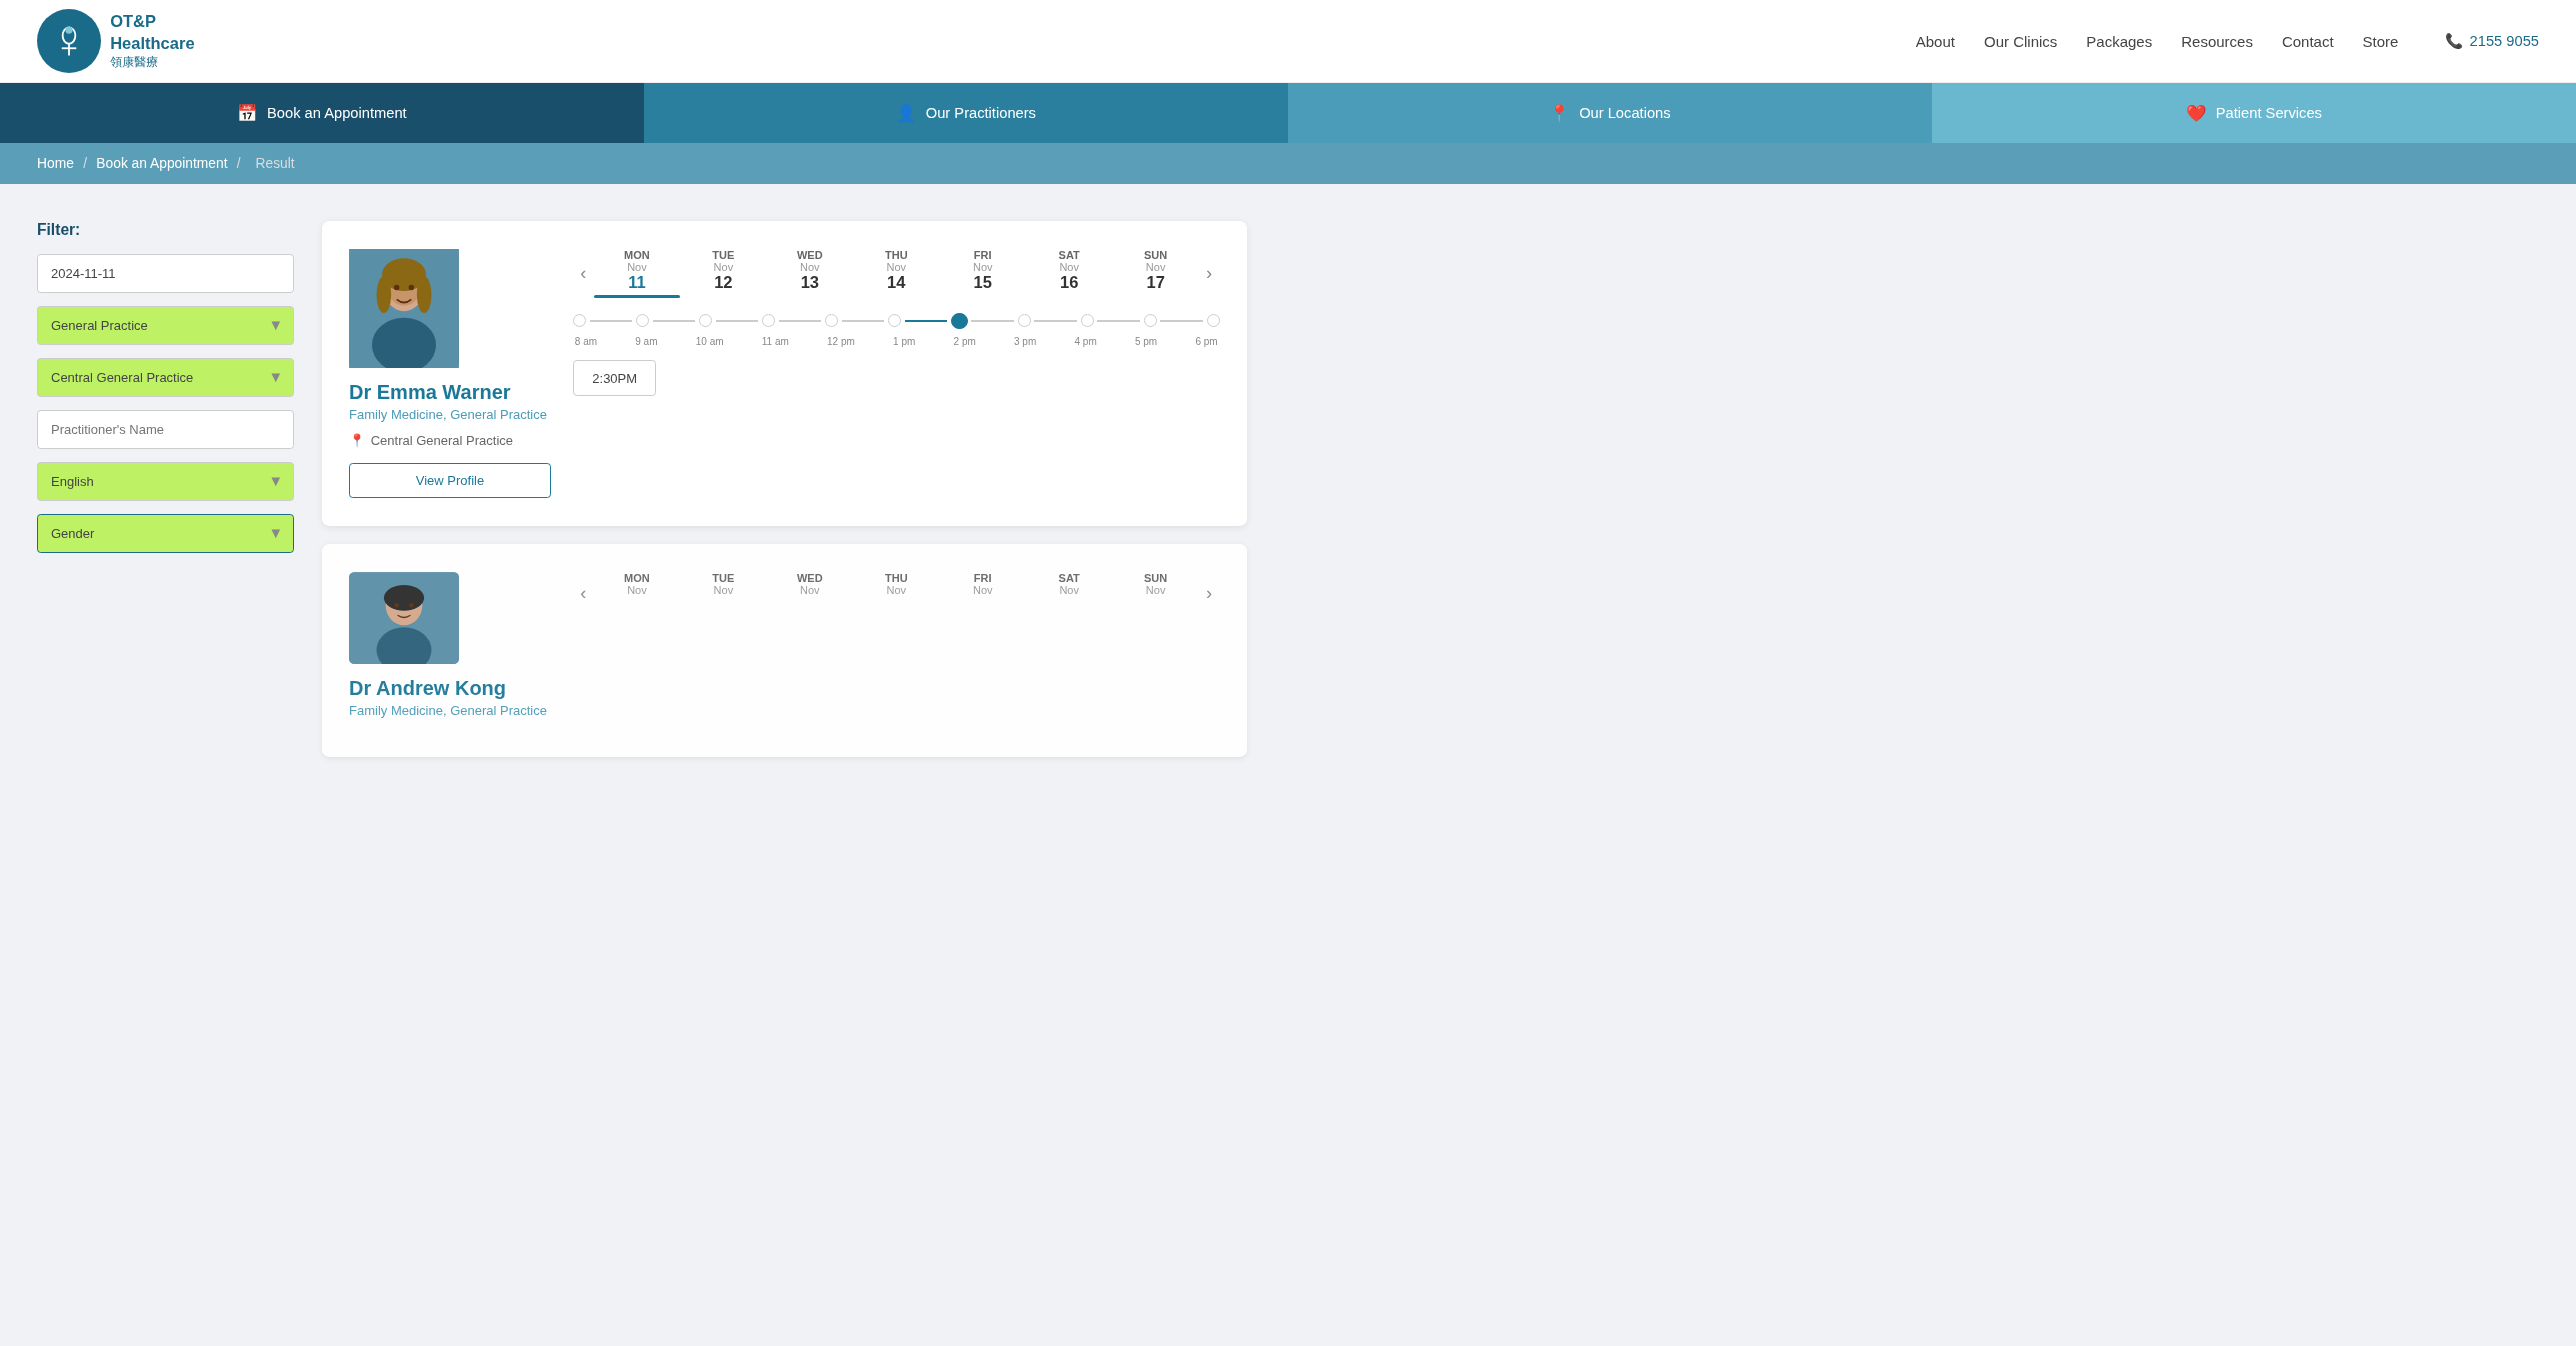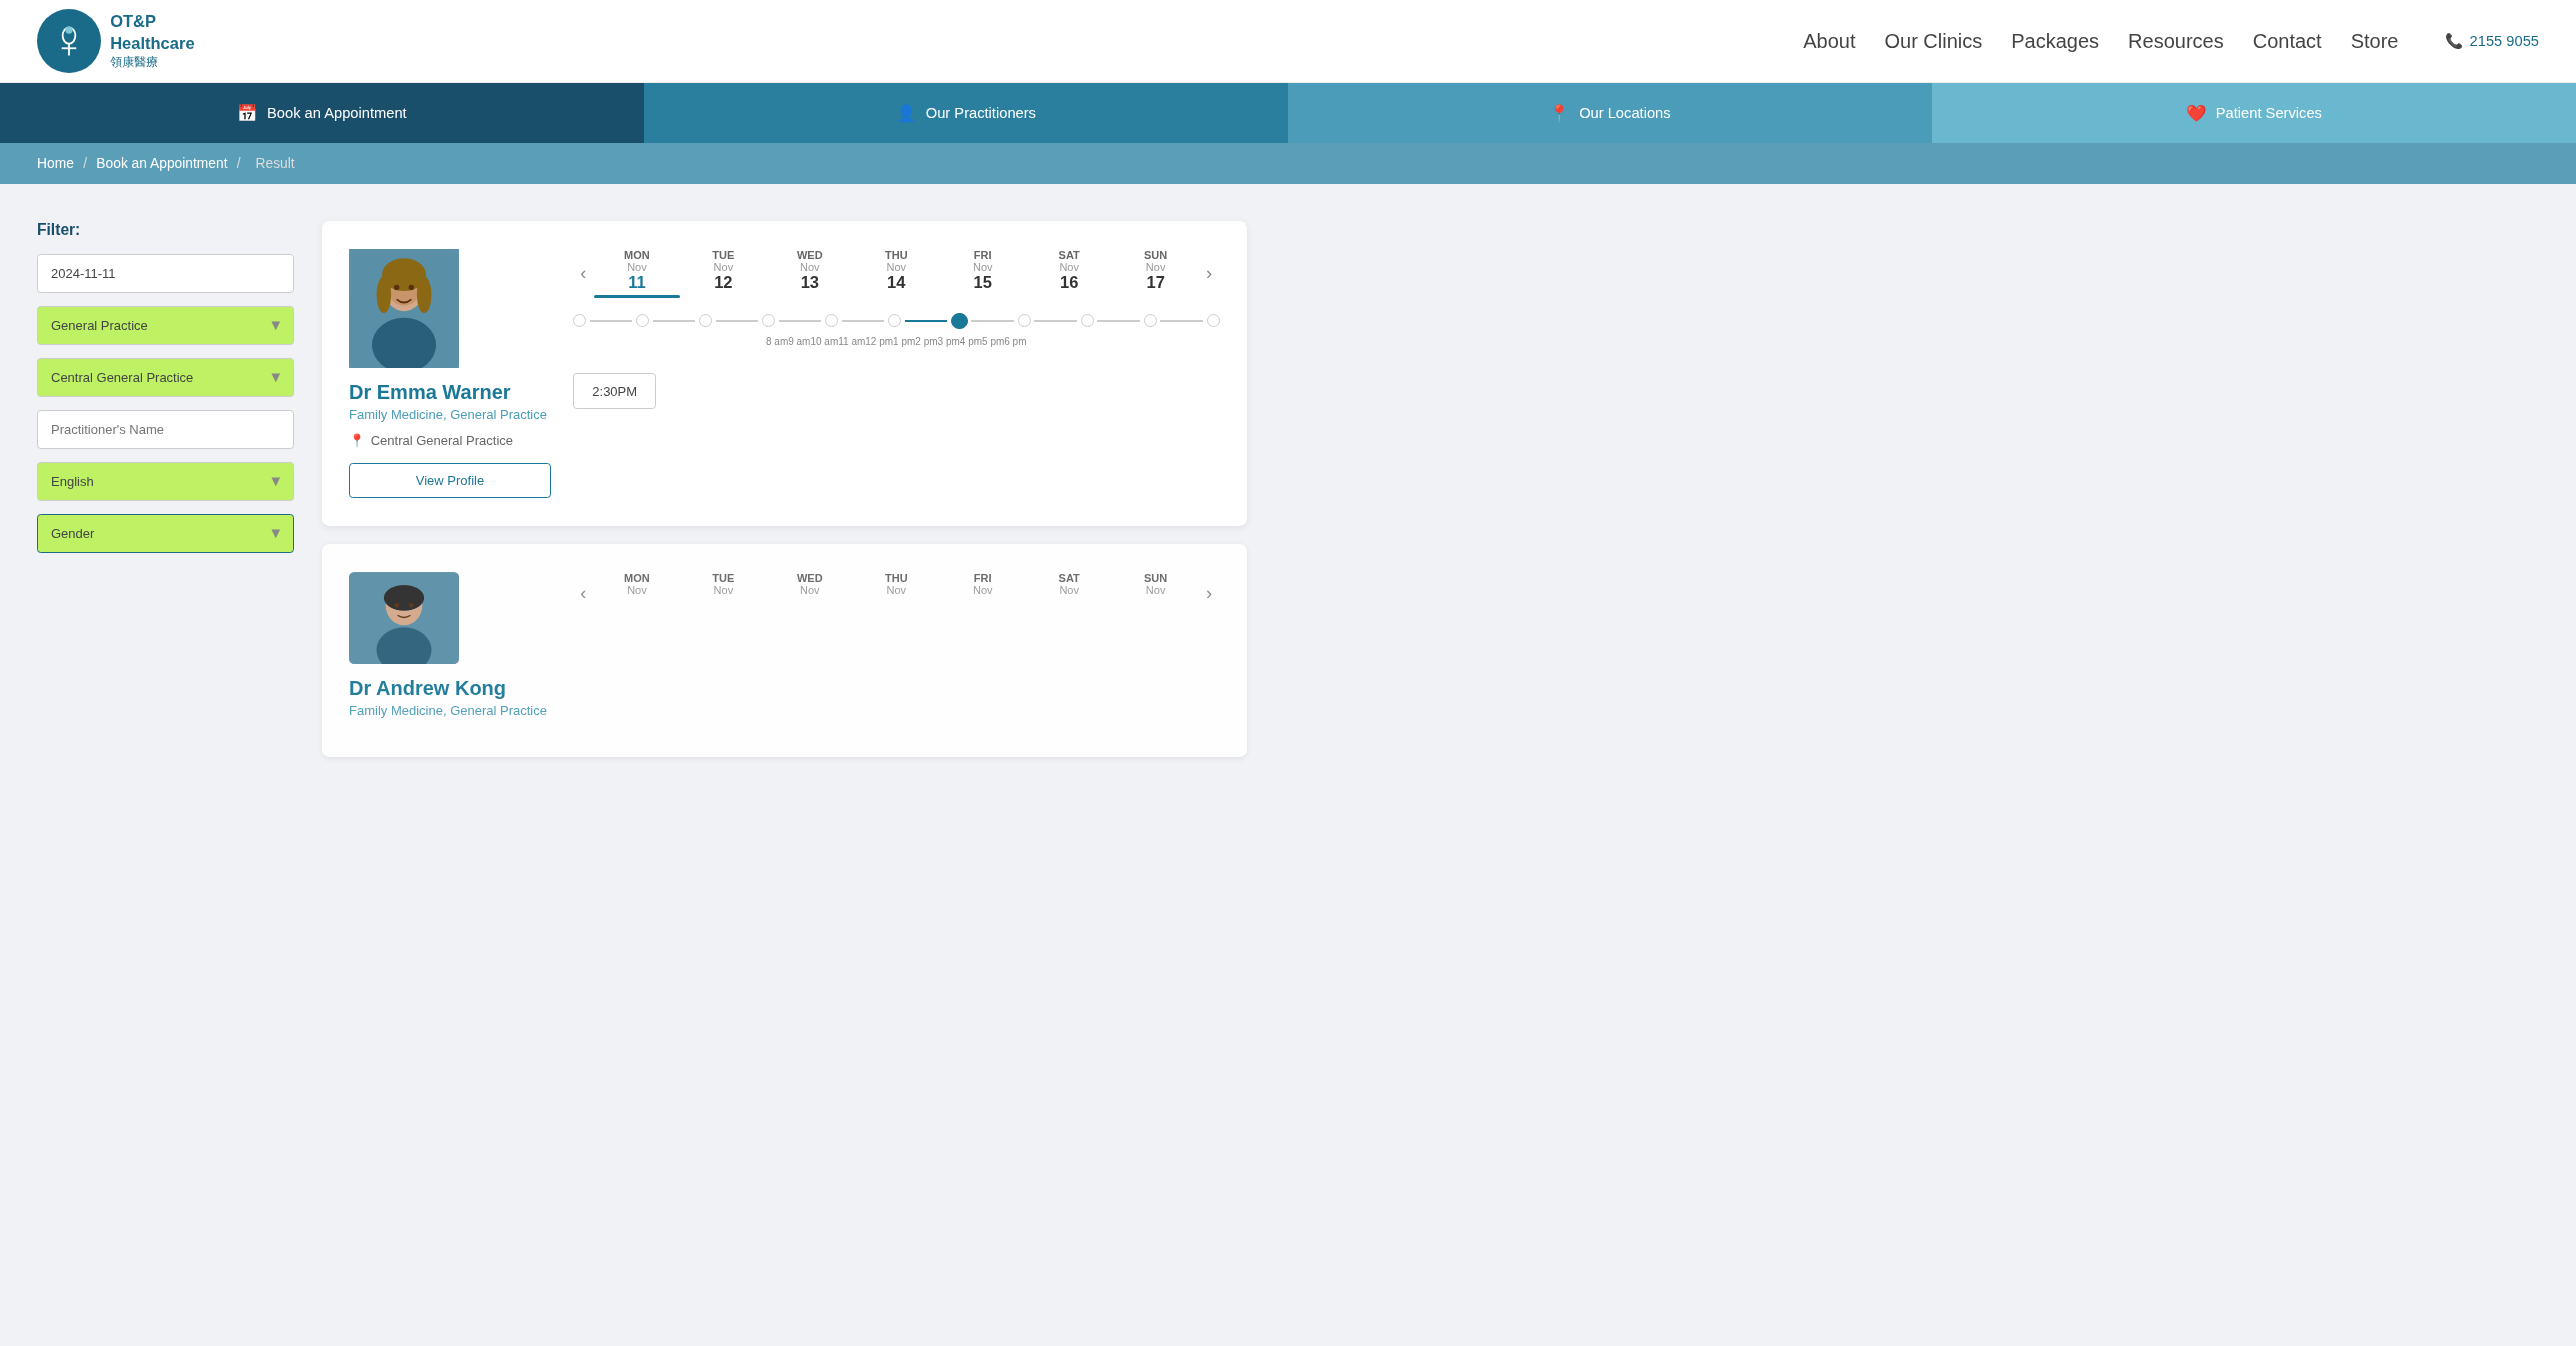--- a/index.html
+++ b/index.html
@@ -26,21 +26,21 @@
       border-radius: 50%;
       background: #1a6b8a;
       display: flex;
       align-items: center;
       justify-content: center;
       color: white;
       font-size: 20px;
     }
     .logo-text { color: #1a6b8a; font-size: 16.5px; font-weight: bold; line-height: 1.3; }
     .nav-links { display: flex; gap: 29px; align-items: center; }
-    .nav-links a { color: #444; text-decoration: none; font-size: 20px; }
+    .nav-links a { color: #444; text-decoration: none; font-size: 15px; }
     .phone-link { color: #1a6b8a; font-size: 14.7px; margin-left: 18.3px; display: flex; align-items: center; gap: 5.5px; }
 
     
     .sub-nav {
       display: flex;
       height: 60px;
     }
     .sub-nav-item {
       flex: 1;
       display: flex;
@@ -221,24 +221,24 @@
     .time-dot.active {
       background: #1a7898;
       border-color: #1a7898;
       width: 16.5px;
       height: 16.5px;
     }
     .time-line { flex: 1; height: 1.8px; background: #ccc; }
     .time-line.active-line { background: #1a7898; }
     .time-labels {
       display: flex;
-      justify-content: center;
+      justify-content: space-between;
       font-size: 10px;
       color: #888;
-      margin-bottom: 26px;
+      margin-bottom: 13px;
       padding: 0 1.8px;
     }
     .time-slot {
       display: inline-block;
       border: 0.9px solid #ccc;
       border-radius: 3.7px;
       padding: 9.2px 18.3px;
       font-size: 13px;
       color: #444;
       cursor: pointer;

